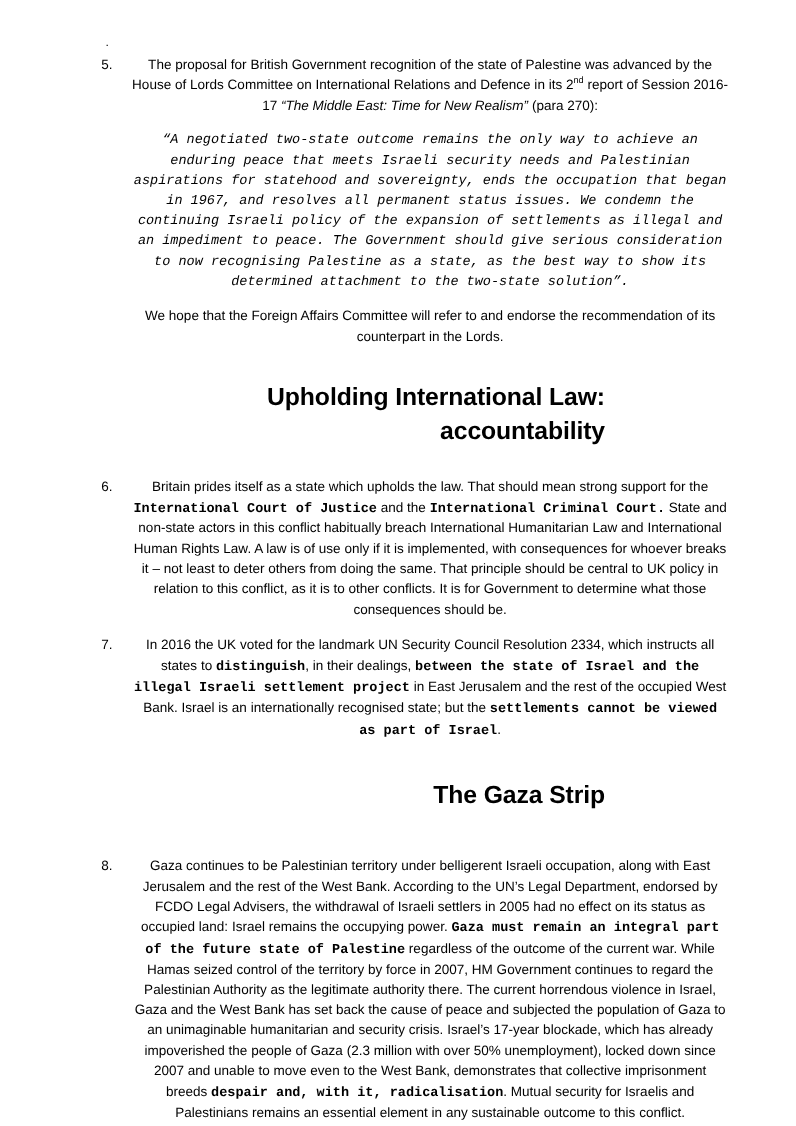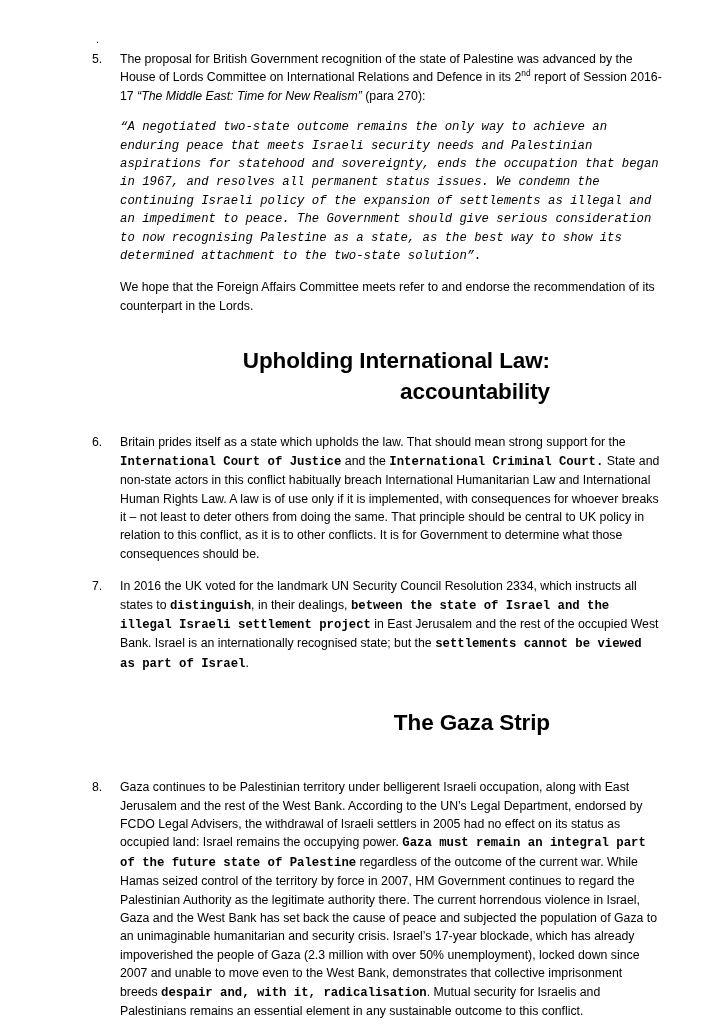--- a/index.html
+++ b/index.html
@@ -45,20 +45,21 @@
   .body-col {
     flex: 1 1 auto;
     font-size: 12.3px;
     line-height: 18.4px;
     text-align: left;
   }
   p.para {
     margin: 0 0 13px 0;
     font-size: 12.3px;
     line-height: 18.4px;
+    text-align: center;
   }
   p.para:last-child {
     margin-bottom: 0;
   }
   .quote {
     font-style: italic;
     margin: 14px 0 14px 0;
     line-height: 18.6px;
     font-family: Liberation Mono, monospace;
   }
@@ -90,21 +91,21 @@
 
 <div class="page">
 
   <div class="top-dot">.</div>
 
   <div class="numbered-item">
     <div class="num">5.</div>
     <div class="body-col">
       <p class="para"><span>The proposal for British Government recognition of the state of Palestine was advanced by the House of Lords Committee on International Relations and Defence in its 2</span><sup>nd</sup><span> report of Session 2016-17 </span><em>“The Middle East: Time for New Realism”</em><span> (para 270):</span></p>
       <p class="para quote">“A negotiated two-state outcome remains the only way to achieve an enduring peace that meets Israeli security needs and Palestinian aspirations for statehood and sovereignty, ends the occupation that began in 1967, and resolves all permanent status issues. We condemn the continuing Israeli policy of the expansion of settlements as illegal and an impediment to peace. The Government should give serious consideration to now recognising Palestine as a state, as the best way to show its determined attachment to the two-state solution”.</p>
-      <p class="para">We hope that the Foreign Affairs Committee meets refer to and endorse the recommendation of its counterpart in the Lords.</p>
+      <p class="para">We hope that the Foreign Affairs Committee will refer to and endorse the recommendation of its counterpart in the Lords.</p>
     </div>
   </div>
 
   <h2 class="heading">Upholding International Law: accountability</h2>
 
   <div class="numbered-item">
     <div class="num">6.</div>
     <div class="body-col">
       <p class="para"><span>Britain prides itself as a state which upholds the law. That should mean strong support for the </span><strong>International Court of Justice</strong><span> and the </span><strong>International Criminal Court.</strong><span> State and non-state actors in this conflict habitually breach International Humanitarian Law and International Human Rights Law. A law is of use only if it is implemented, with consequences for whoever breaks it – not least to deter others from doing the same. That principle should be central to UK policy in relation to this conflict, as it is to other conflicts. It is for Government to determine what those consequences should be.</span></p>
     </div>

